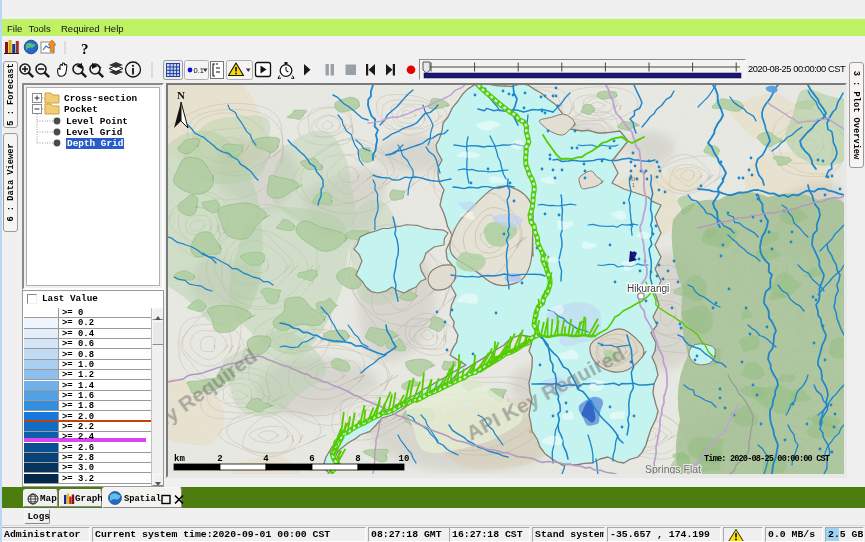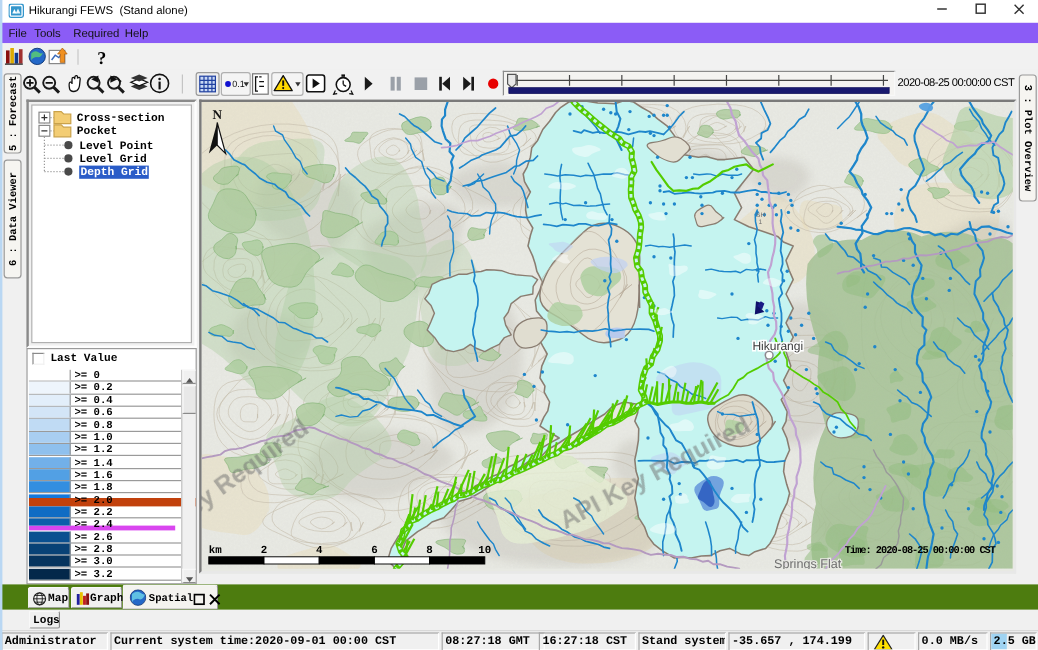--- a/index.html
+++ b/index.html
@@ -5,36 +5,22 @@
 .abs{position:absolute}
 .mono{font-family:"Liberation Mono",monospace;font-weight:bold}
 .sans{font-family:"Liberation Sans",sans-serif}
 .sunken{border:1px solid;border-color:#8a8a8a #f8f8f8 #f8f8f8 #8a8a8a}
 .raised{border:1px solid;border-color:#f8f8f8 #8a8a8a #8a8a8a #f8f8f8}
 .vtab{position:absolute;background:#f6f5f1;border:1px solid #9a9a9a;border-radius:3px;line-height:14px;white-space:nowrap}
 </style></head>
 <body>
 <div class="abs" style="left:0;top:0;width:865px;height:542px;background:#f0f0f0">
 
-<div class="abs" style="left:0;top:0;width:865px;height:19px;background:#ffffff">
-  <svg class="abs" style="left:7px;top:3px" width="13" height="12" viewBox="0 0 13 12">
-    <rect x="0" y="0" width="13" height="12" rx="2" fill="#3396cc"></rect>
-    <rect x="1.6" y="1.6" width="9.8" height="8.8" rx="1" fill="none" stroke="#ffffff" stroke-width="1.1"></rect>
-    <path d="M3.2,8.2 L5,4.6 L6.8,8.2 Z" fill="#ffffff"></path>
-        <path d="M6,8.2 L8,4 L10,8.2 Z" fill="#e8f6fc"></path>
-  </svg>
-  <div class="abs sans" style="left:24px;top:3.5px;font-size:9.5px;color:#000">Hikurangi FEWS&nbsp;&nbsp;(Stand alone)</div>
-  <svg class="abs" style="left:777px;top:0" width="88" height="16" viewBox="0 0 88 16">
-    <line x1="4" y1="7.5" x2="12" y2="7.5" stroke="#333" stroke-width="1.2"></line>
-    <rect x="36.5" y="3.5" width="7.5" height="7.5" fill="none" stroke="#333" stroke-width="1.2"></rect>
-    <path d="M68.5,4 l7.5,7.5 M76,4 l-7.5,7.5" stroke="#333" stroke-width="1.2"></path>
-  </svg>
-</div>
-
-<div class="abs sans" style="left:0;top:19px;width:865px;height:17px;background:#8b5cf6;font-size:9.5px;color:#111">
+
+<div class="abs sans" style="left:0;top:19px;width:865px;height:17px;background:#bef264;font-size:9.5px;color:#111">
   <span class="abs" style="left:7px;top:4px">File</span>
   <span class="abs" style="left:28.5px;top:4px">Tools</span>
   <span class="abs" style="left:61px;top:4px">Required</span>
   <span class="abs" style="left:104px;top:4px">Help</span>
 </div>
 
 <div class="abs" style="left:0;top:36px;width:865px;height:22px;background:#f1f1f1">
   <svg class="abs" style="left:4px;top:3px" width="220" height="17" viewBox="0 0 220 17">
     <g>
           <rect x="1" y="3" width="3" height="11" fill="#8a1010"></rect>
@@ -248,21 +234,21 @@
           <div style="position:absolute;left:38px;top:0.2px;font:bold 8.9px 'Liberation Mono',monospace;color:#000;white-space:nowrap">&gt;= 1.4</div>
         </div>
         <div style="position:absolute;left:0;top:82.8px;width:127px;height:10.3px;border-bottom:1px solid #9a9a9a;box-sizing:border-box">
           <div style="position:absolute;left:0;top:0;width:35px;height:100%;background:rgb(82,160,228);border-right:1px solid #9a9a9a;box-sizing:border-box"></div>
           <div style="position:absolute;left:38px;top:0.2px;font:bold 8.9px 'Liberation Mono',monospace;color:#000;white-space:nowrap">&gt;= 1.6</div>
         </div>
         <div style="position:absolute;left:0;top:93.1px;width:127px;height:10.3px;border-bottom:1px solid #9a9a9a;box-sizing:border-box">
           <div style="position:absolute;left:0;top:0;width:35px;height:100%;background:rgb(51,142,224);border-right:1px solid #9a9a9a;box-sizing:border-box"></div>
           <div style="position:absolute;left:38px;top:0.2px;font:bold 8.9px 'Liberation Mono',monospace;color:#000;white-space:nowrap">&gt;= 1.8</div>
         </div>
-        <div style="position:absolute;left:0;top:103.5px;width:145px;height:10.3px;border-bottom:7px solid #c2410c;box-sizing:border-box">
+        <div style="position:absolute;left:0;top:103.5px;width:145px;height:10.3px;border-bottom:2px solid #c2410c;box-sizing:border-box">
           <div style="position:absolute;left:0;top:0;width:35px;height:100%;background:rgb(20,120,220);border-right:1px solid #9a9a9a;box-sizing:border-box"></div>
           <div style="position:absolute;left:38px;top:0.2px;font:bold 8.9px 'Liberation Mono',monospace;color:#000;white-space:nowrap">&gt;= 2.0</div>
         </div>
         <div style="position:absolute;left:0;top:113.8px;width:127px;height:10.3px;border-bottom:1px solid #9a9a9a;box-sizing:border-box">
           <div style="position:absolute;left:0;top:0;width:35px;height:100%;background:rgb(16,108,196);border-right:1px solid #9a9a9a;box-sizing:border-box"></div>
           <div style="position:absolute;left:38px;top:0.2px;font:bold 8.9px 'Liberation Mono',monospace;color:#000;white-space:nowrap">&gt;= 2.2</div>
         </div>
         <div style="position:absolute;left:0;top:124.2px;width:122px;height:10.3px;border-bottom:4px solid #d946ef;box-sizing:border-box">
           <div style="position:absolute;left:0;top:0;width:35px;height:100%;background:rgb(13,94,170);border-right:1px solid #9a9a9a;box-sizing:border-box"></div>
           <div style="position:absolute;left:38px;top:0.2px;font:bold 8.9px 'Liberation Mono',monospace;color:#000;white-space:nowrap">&gt;= 2.4</div>

